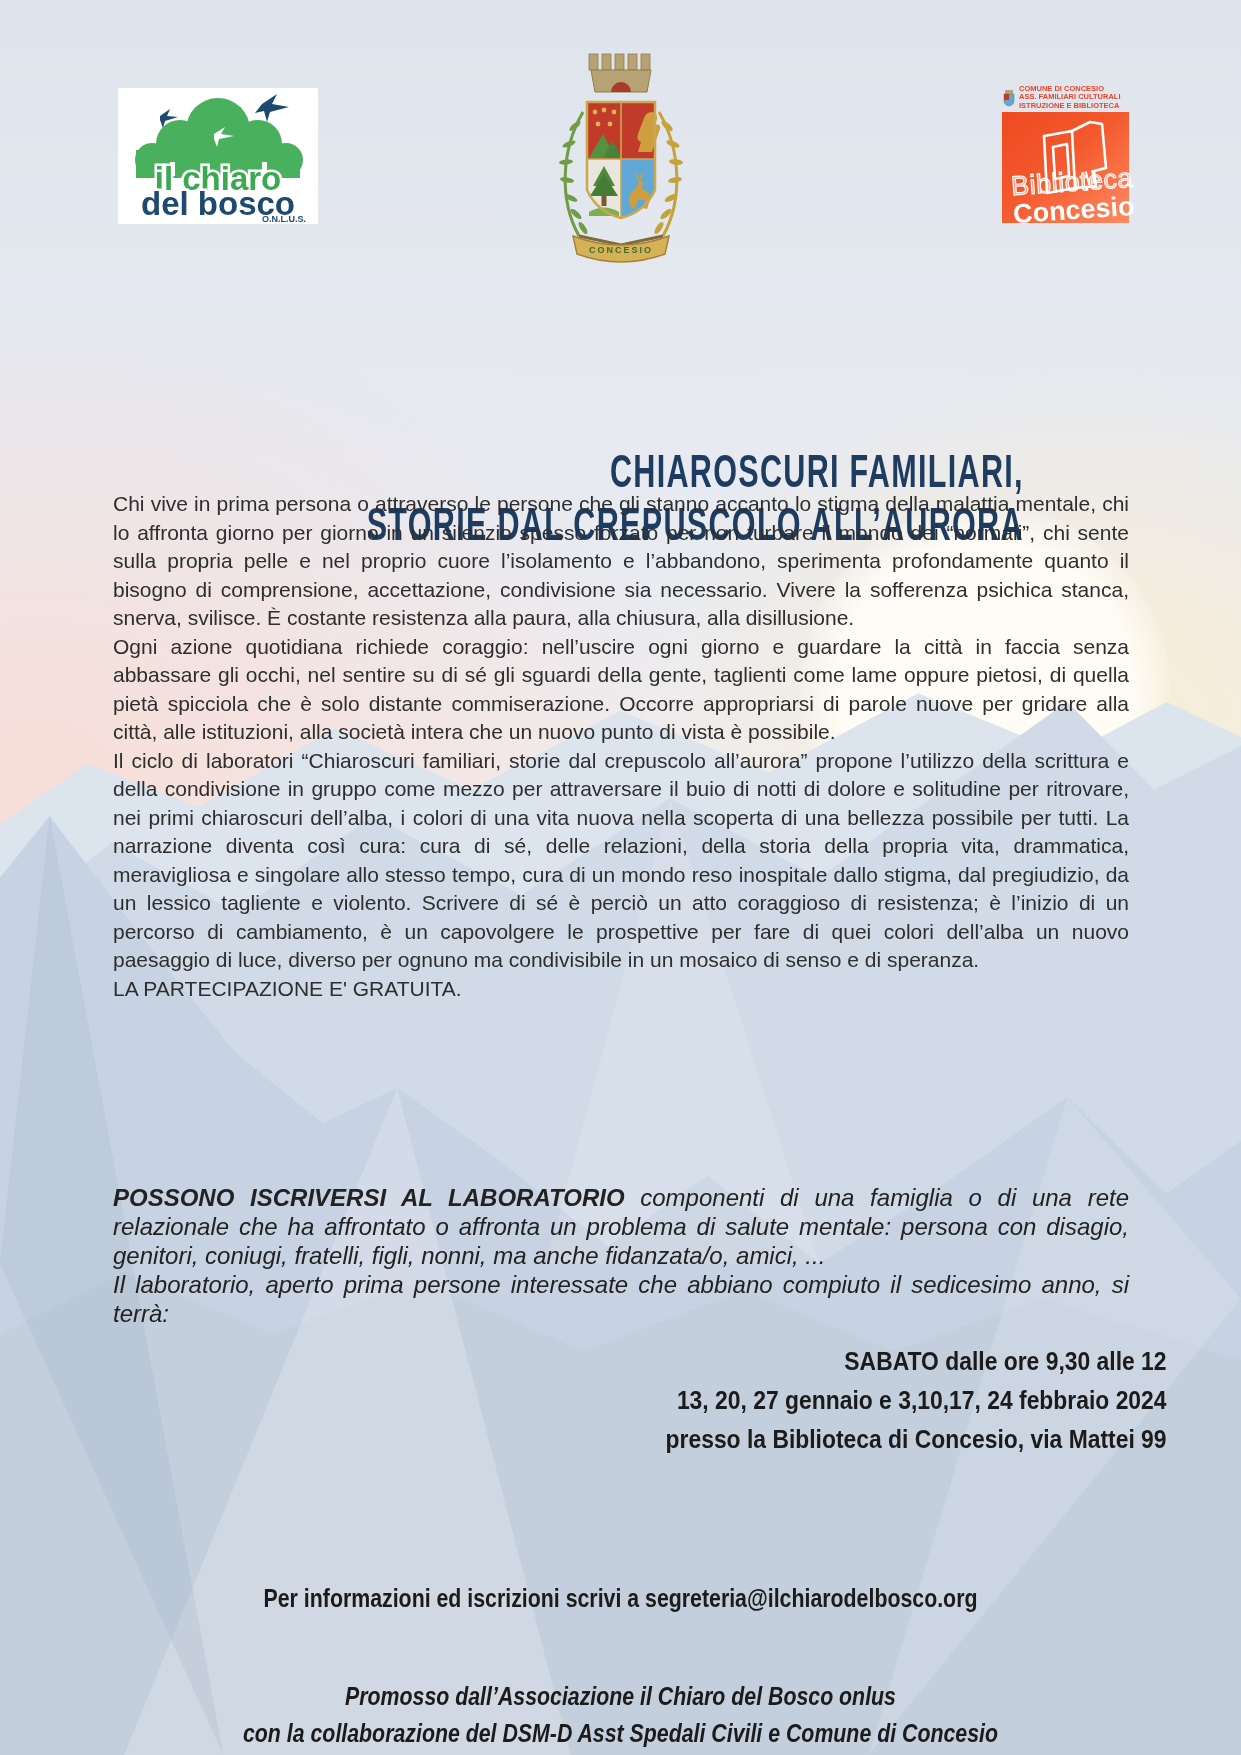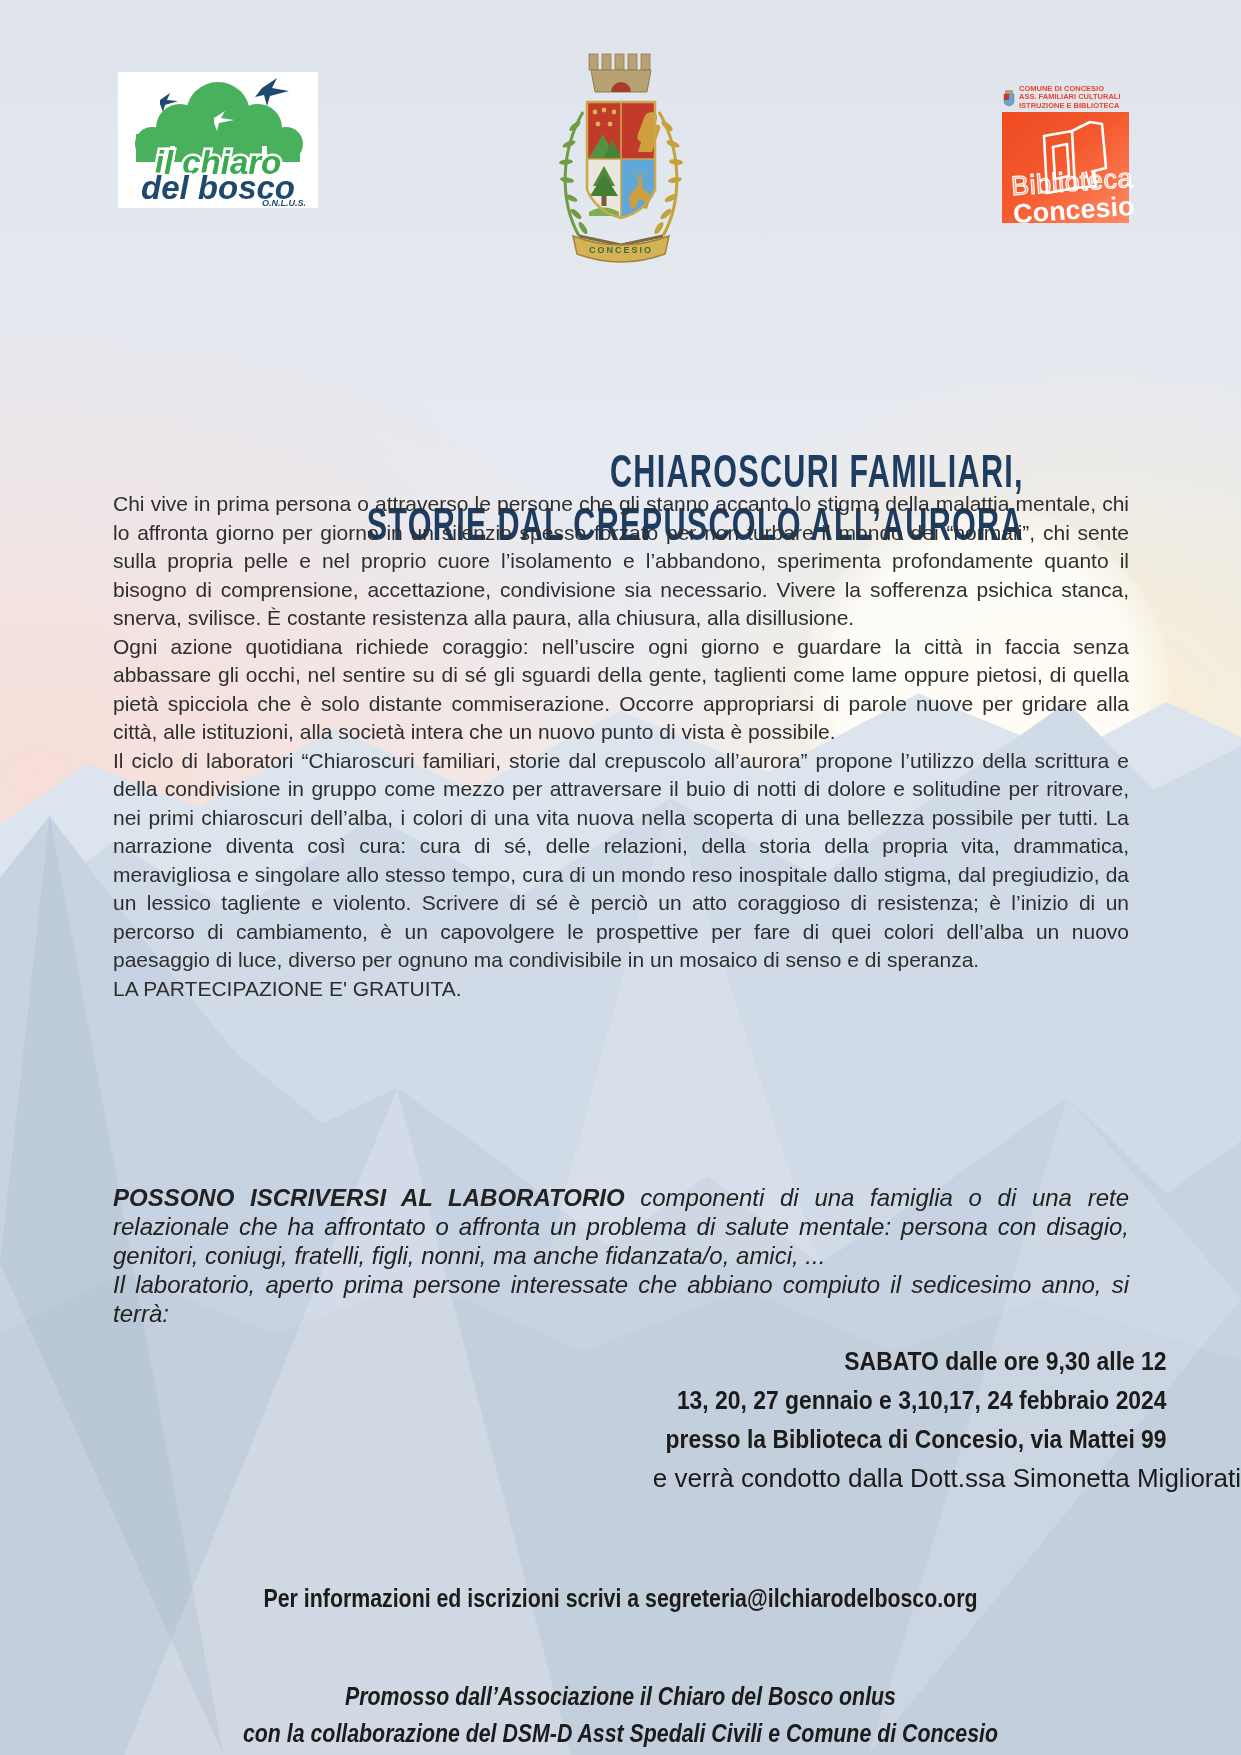--- a/index.html
+++ b/index.html
@@ -18,21 +18,21 @@
   .m-far {background:#dce4ee;clip-path:polygon(0 47%,7% 43.5%,16% 46%,27% 41.5%,38% 45%,50% 40.5%,62% 44%,74% 39.5%,86% 43%,94% 40%,100% 42%,100% 100%,0 100%);}
   .m-mid {background:#d0dbe7;clip-path:polygon(0 53%,9% 48%,19% 52%,30% 46.5%,42% 51%,54% 45.5%,66% 50%,78% 44%,86% 40%,93% 45%,100% 42.5%,100% 100%,0 100%);}
   .m-near{background:#c7d3e2;clip-path:polygon(0 50%,4% 46.5%,11% 53%,19% 60%,26% 64%,32% 62%,40% 66%,49% 71%,57% 67%,66% 72%,75% 68%,86% 62.5%,94% 68%,100% 65%,100% 100%,0 100%);}
   .m-fore{background:#c3cfdd;clip-path:polygon(0 76%,10% 72.5%,22% 76%,34% 73%,47% 77%,60% 73.5%,72% 77%,84% 74%,100% 77.5%,100% 100%,0 100%);}
   .f1{background:rgba(255,255,255,.20);clip-path:polygon(32% 62%,46% 100%,10% 100%);}
   .f2{background:rgba(255,255,255,.15);clip-path:polygon(86% 62.5%,100% 74%,70% 100%);}
   .f3{background:rgba(96,118,148,.09);clip-path:polygon(4% 46.5%,18% 100%,0 72%);}
   .f4{background:rgba(255,255,255,.13);clip-path:polygon(54% 45.5%,66% 72%,44% 72%);}
 
   
-  .logo-chiaro{position:absolute;left:118px;top:72px;width:200px;height:116px;background:#fff;font-style:italic;}
+  .logo-chiaro{position:absolute;left:118px;top:88px;width:200px;height:116px;background:#fff;}
   .crest{position:absolute;left:545px;top:40px;width:152px;height:230px;}
   .logo-biblio{position:absolute;left:1002px;top:84px;width:127px;}
   .biblio-caption{display:flex;align-items:center;gap:3px;height:27px;}
   .biblio-caption-lines{font-size:7.5px;line-height:8.6px;font-weight:bold;color:#e8452c;white-space:nowrap;}
   .biblio-square{position:relative;width:127px;height:111px;margin-top:1px;
     background:linear-gradient(140deg,#ee4a20 0%,#f4582d 45%,#ff8a61 100%);}
   .biblio-name1{position:absolute;right:-4px;bottom:25px;font-size:27px;font-weight:400;letter-spacing:.5px;
     color:rgba(255,255,255,.45);-webkit-text-stroke:1.1px #ffffff;transform:rotate(-4deg);}
   .biblio-name2{position:absolute;right:-6px;bottom:-3px;font-size:27px;font-weight:bold;color:#fff;transform:rotate(-4deg);}
 
@@ -205,21 +205,20 @@
 
   <div class="eligibility">
     <p><span class="b">POSSONO ISCRIVERSI AL LABORATORIO</span><span> componenti di una famiglia o di una rete relazionale che ha affrontato o affronta un problema di salute mentale: persona con disagio, genitori, coniugi, fratelli, figli, nonni, ma anche fidanzata/o, amici, ...</span></p>
     <p>Il laboratorio, aperto prima persone interessate che abbiano compiuto il sedicesimo anno, si terrà:</p>
   </div>
 
   <div class="schedule">
     <span class="line">SABATO dalle ore 9,30 alle 12</span>
     <span class="line">13, 20, 27 gennaio e 3,10,17, 24 febbraio 2024</span>
     <span class="line">presso la Biblioteca di Concesio, via Mattei 99</span>
-    <span class="line regular">e verrà condotto dalla Dott.ssa Simonetta Migliorati</span>
   </div>
 
   <div class="contact">Per informazioni ed iscrizioni scrivi a segreteria@ilchiarodelbosco.org</div>
 
   <div class="footer">
     <span class="line">Promosso dall’Associazione il Chiaro del Bosco onlus</span>
     <span class="line">con la collaborazione del DSM-D Asst Spedali Civili e Comune di Concesio</span>
   </div>
 
 </div>

